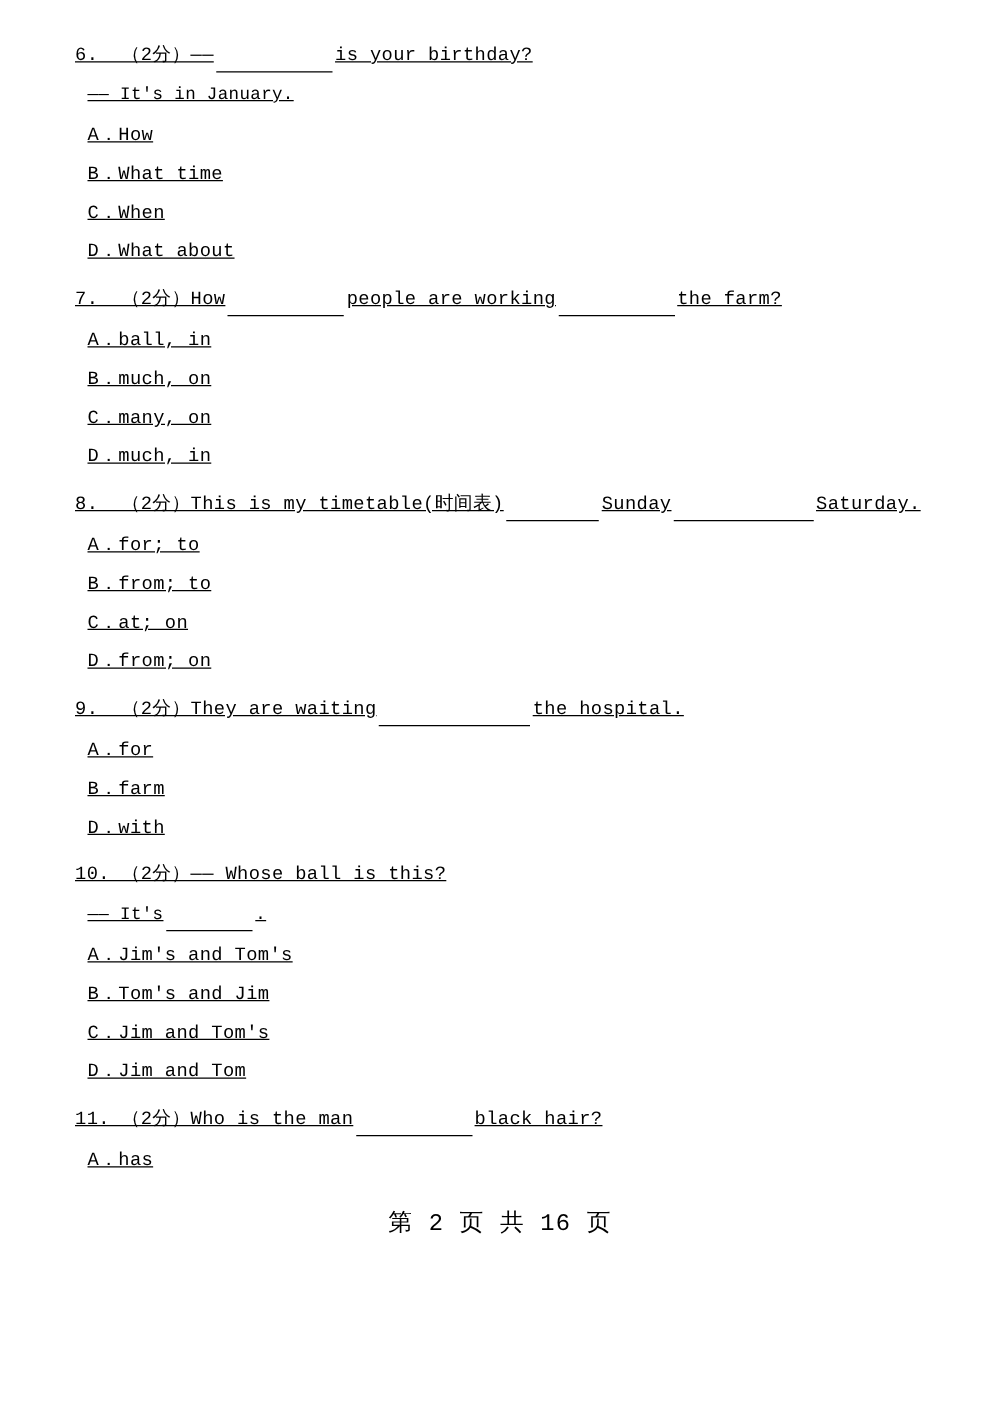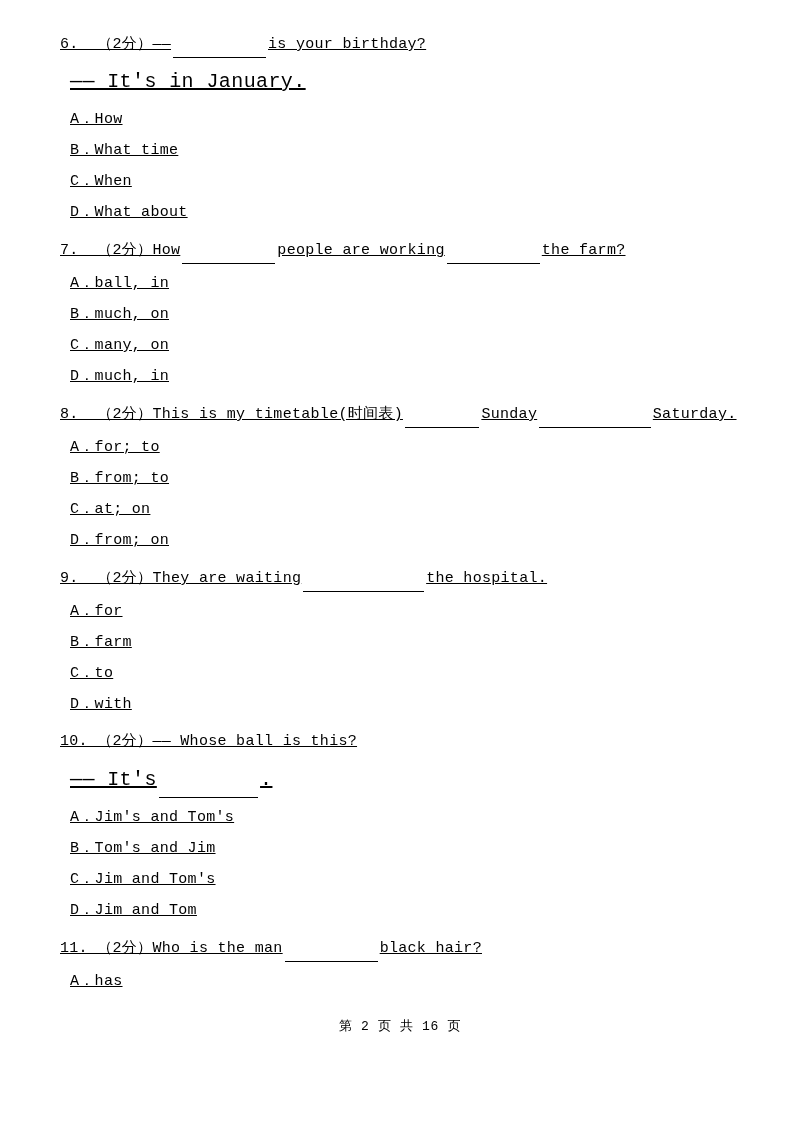--- a/index.html
+++ b/index.html
@@ -23,35 +23,35 @@
     }
     .question-line {
       margin-bottom: 6px;
       font-family: 'Courier New', 'SimSun', monospace;
       font-size: 15px;
       letter-spacing: 0.02em;
     }
     .answer-line {
       margin-bottom: 6px;
       font-family: 'Courier New', 'SimSun', monospace;
-      font-size: 20px;
+      font-size: 14px;
       letter-spacing: 0.02em;
       padding-left: 10px;
     }
     .option-line {
       margin-bottom: 4px;
       font-family: 'Courier New', 'SimSun', monospace;
       font-size: 15px;
       letter-spacing: 0.02em;
       padding-left: 10px;
     }
     .page-footer {
       text-align: center;
       font-family: 'Courier New', 'SimSun', monospace;
-      font-size: 13px;
+      font-size: 19px;
       margin-top: 20px;
       letter-spacing: 0.05em;
     }
     .blank {
       display: inline-block;
       min-width: 55px;
       border-bottom: 1px solid #000;
       vertical-align: bottom;
       margin: 0 2px;
     }
@@ -89,21 +89,20 @@
   <div class="option-line">C．at; on</div>
   <div class="option-line">D．from; on</div>
 </div>
 
 <div class="question-block">
   <div class="question-line">
     9.&nbsp;&nbsp;（2分）They are waiting<span class="blank">&nbsp;&nbsp;&nbsp;&nbsp;&nbsp;&nbsp;&nbsp;&nbsp;&nbsp;&nbsp;&nbsp;&nbsp;&nbsp;</span>the hospital.
   </div>
   <div class="option-line">A．for</div>
   <div class="option-line">B．farm</div>
-  <div class="option-line">C．to</div>
   <div class="option-line">D．with</div>
 </div>
 
 <div class="question-block">
   <div class="question-line">
     10.&nbsp;（2分）—— Whose ball is this?
   </div>
   <div class="answer-line">—— It's<span class="blank">&nbsp;&nbsp;&nbsp;&nbsp;&nbsp;&nbsp;&nbsp;&nbsp;</span>.</div>
   <div class="option-line">A．Jim's and Tom's</div>
   <div class="option-line">B．Tom's and Jim</div>

